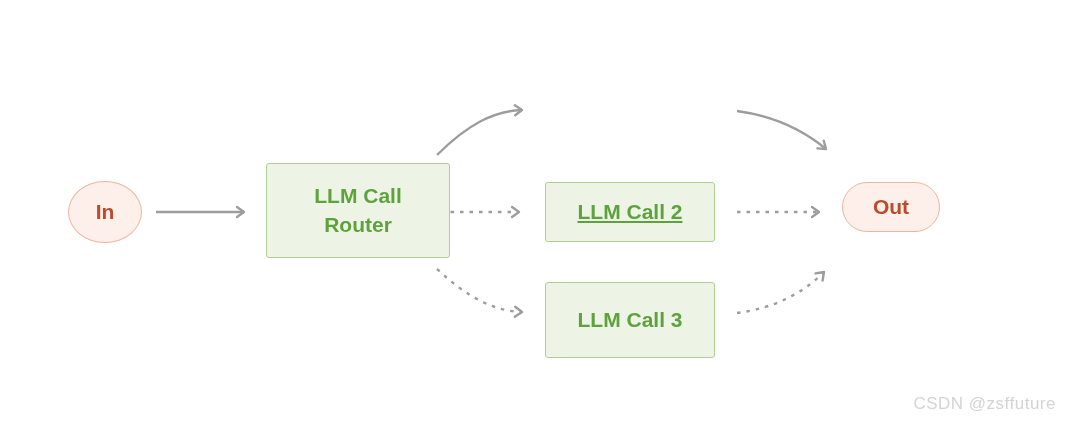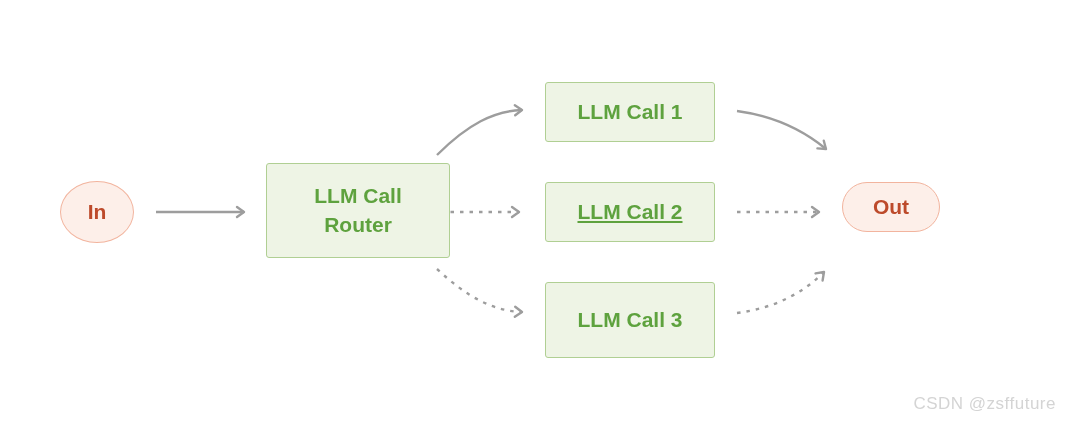--- a/index.html
+++ b/index.html
@@ -46,21 +46,21 @@
     border: 1.5px solid #b0cf93;
     border-radius: 3px;
     color: #5ea23e;
   }
   .node-pink {
     background: #fdefe9;
     border: 1.5px solid #f2b49e;
     color: #bd4a2b;
   }
   .node-in {
-    left: 60px; top: 181px;
+    left: 68px; top: 181px;
     width: 74px; height: 62px;
     border-radius: 50%;
   }
   .node-router {
     left: 266px; top: 163px;
     width: 184px; height: 95px;
   }
   .node-call1 { left: 545px; top: 82px;  width: 170px; height: 60px; }
   .node-call2 { left: 545px; top: 182px; width: 170px; height: 60px; text-decoration: underline; }
   .node-call3 { left: 545px; top: 282px; width: 170px; height: 76px; }
@@ -96,21 +96,20 @@
     <path class="edge" d="M737,111 C774,116 803,130 826,149" marker-end="url(#ah)"></path>
     <path class="edge dashed" d="M737,212 H819" marker-end="url(#ah)"></path>
     <path class="edge dashed" d="M737,313 C774,308 802,294 824,272" marker-end="url(#ah)"></path>
   </svg>
 
   <div class="node node-pink node-in">In</div>
 
   <div class="node node-green node-router">LLM Call
 Router</div>
 
-  <div class="node node-green node-call1">LLM Call 1</div>
 
   <div class="node node-green node-call2">LLM Call 2</div>
 
   <div class="node node-green node-call3">LLM Call 3</div>
 
   <div class="node node-pink node-out">Out</div>
 
   <div class="watermark">CSDN @zsffuture</div>
 
 </div>

